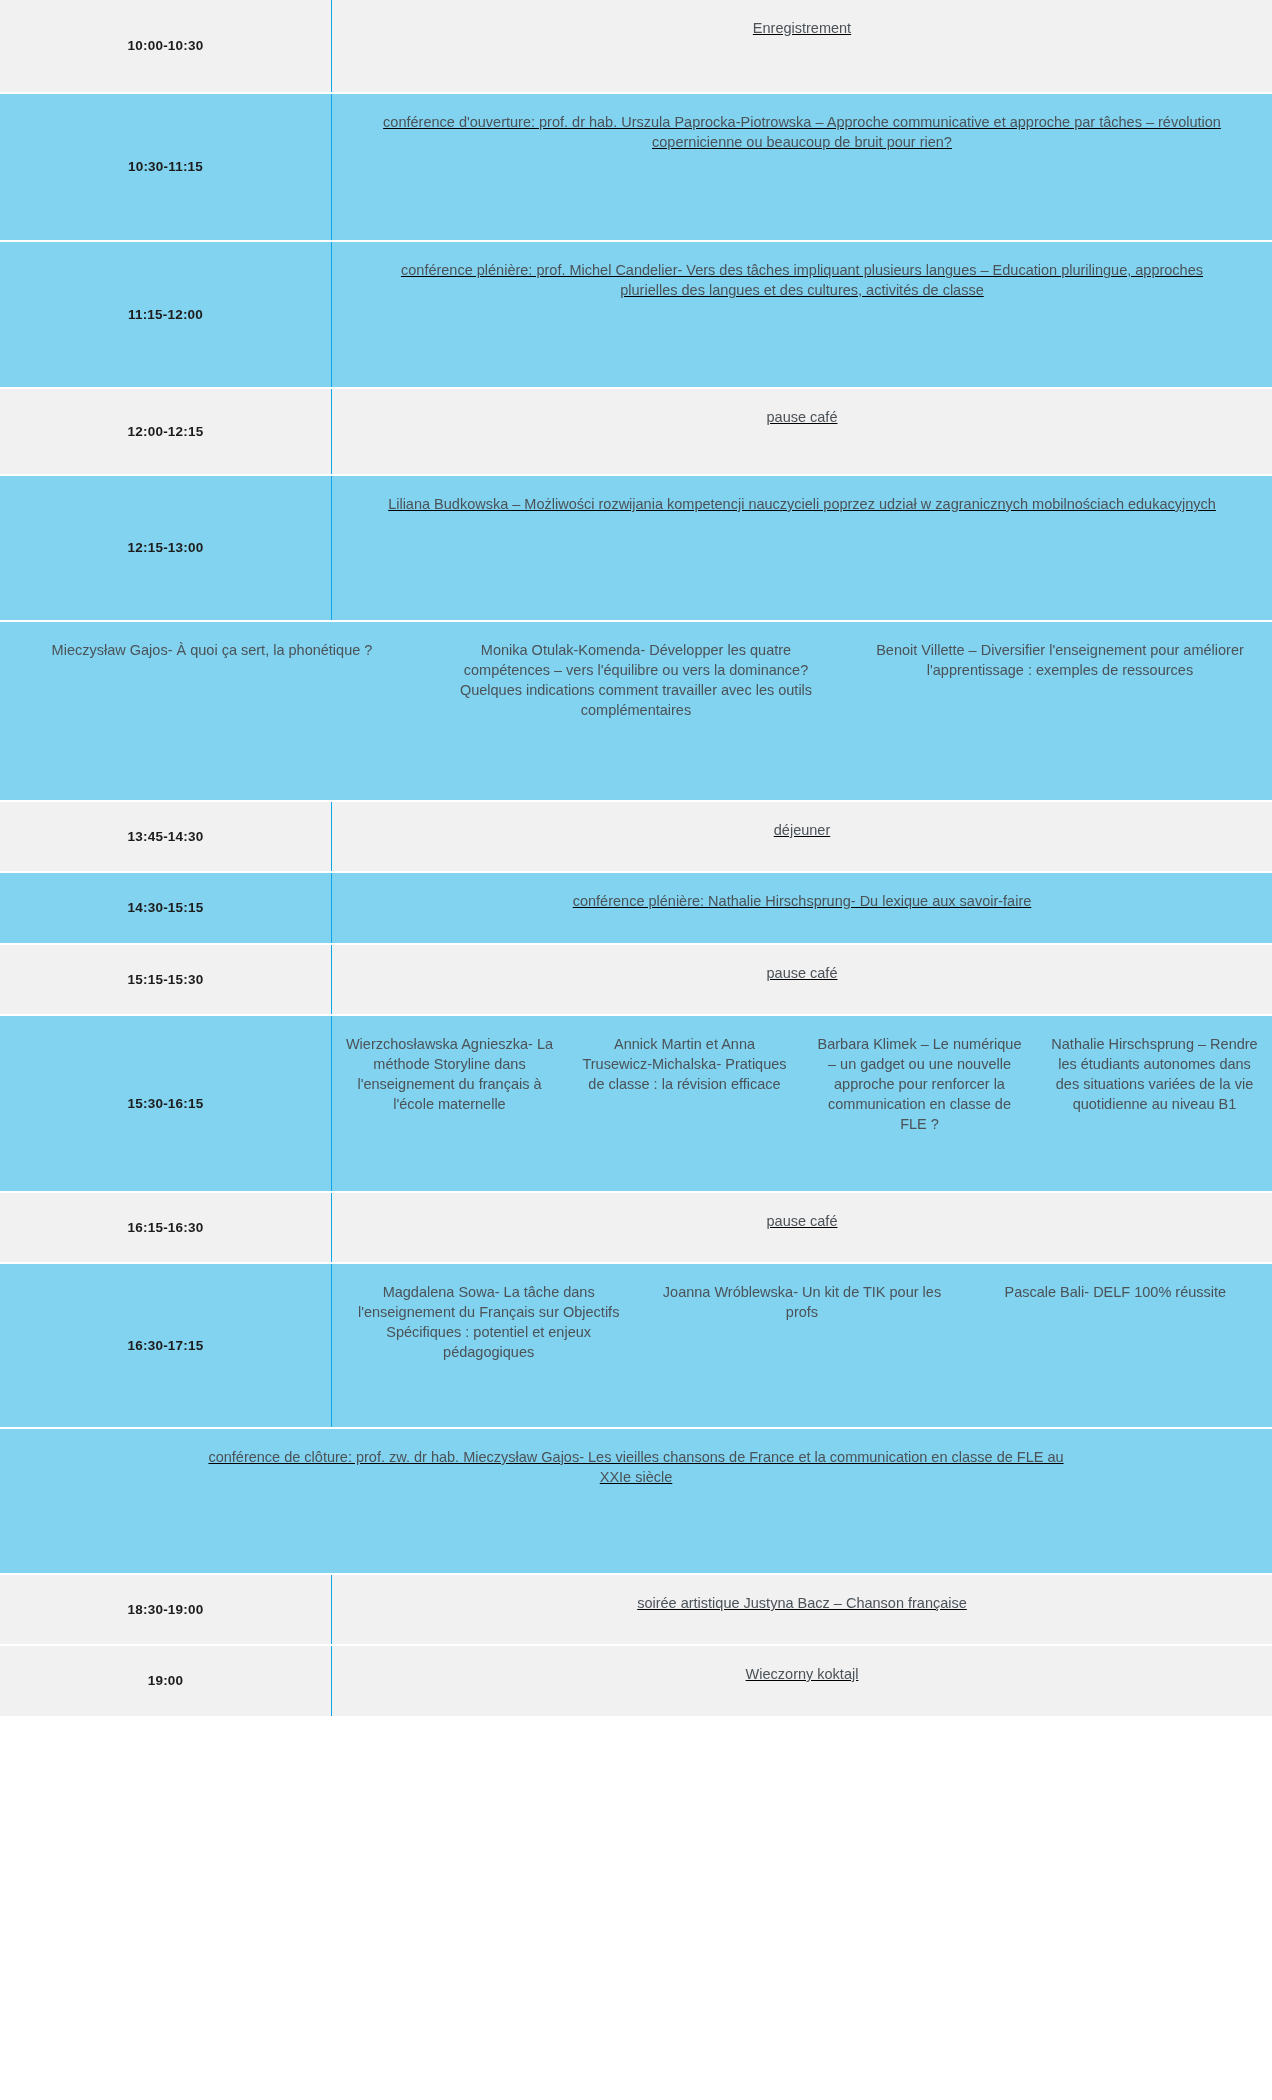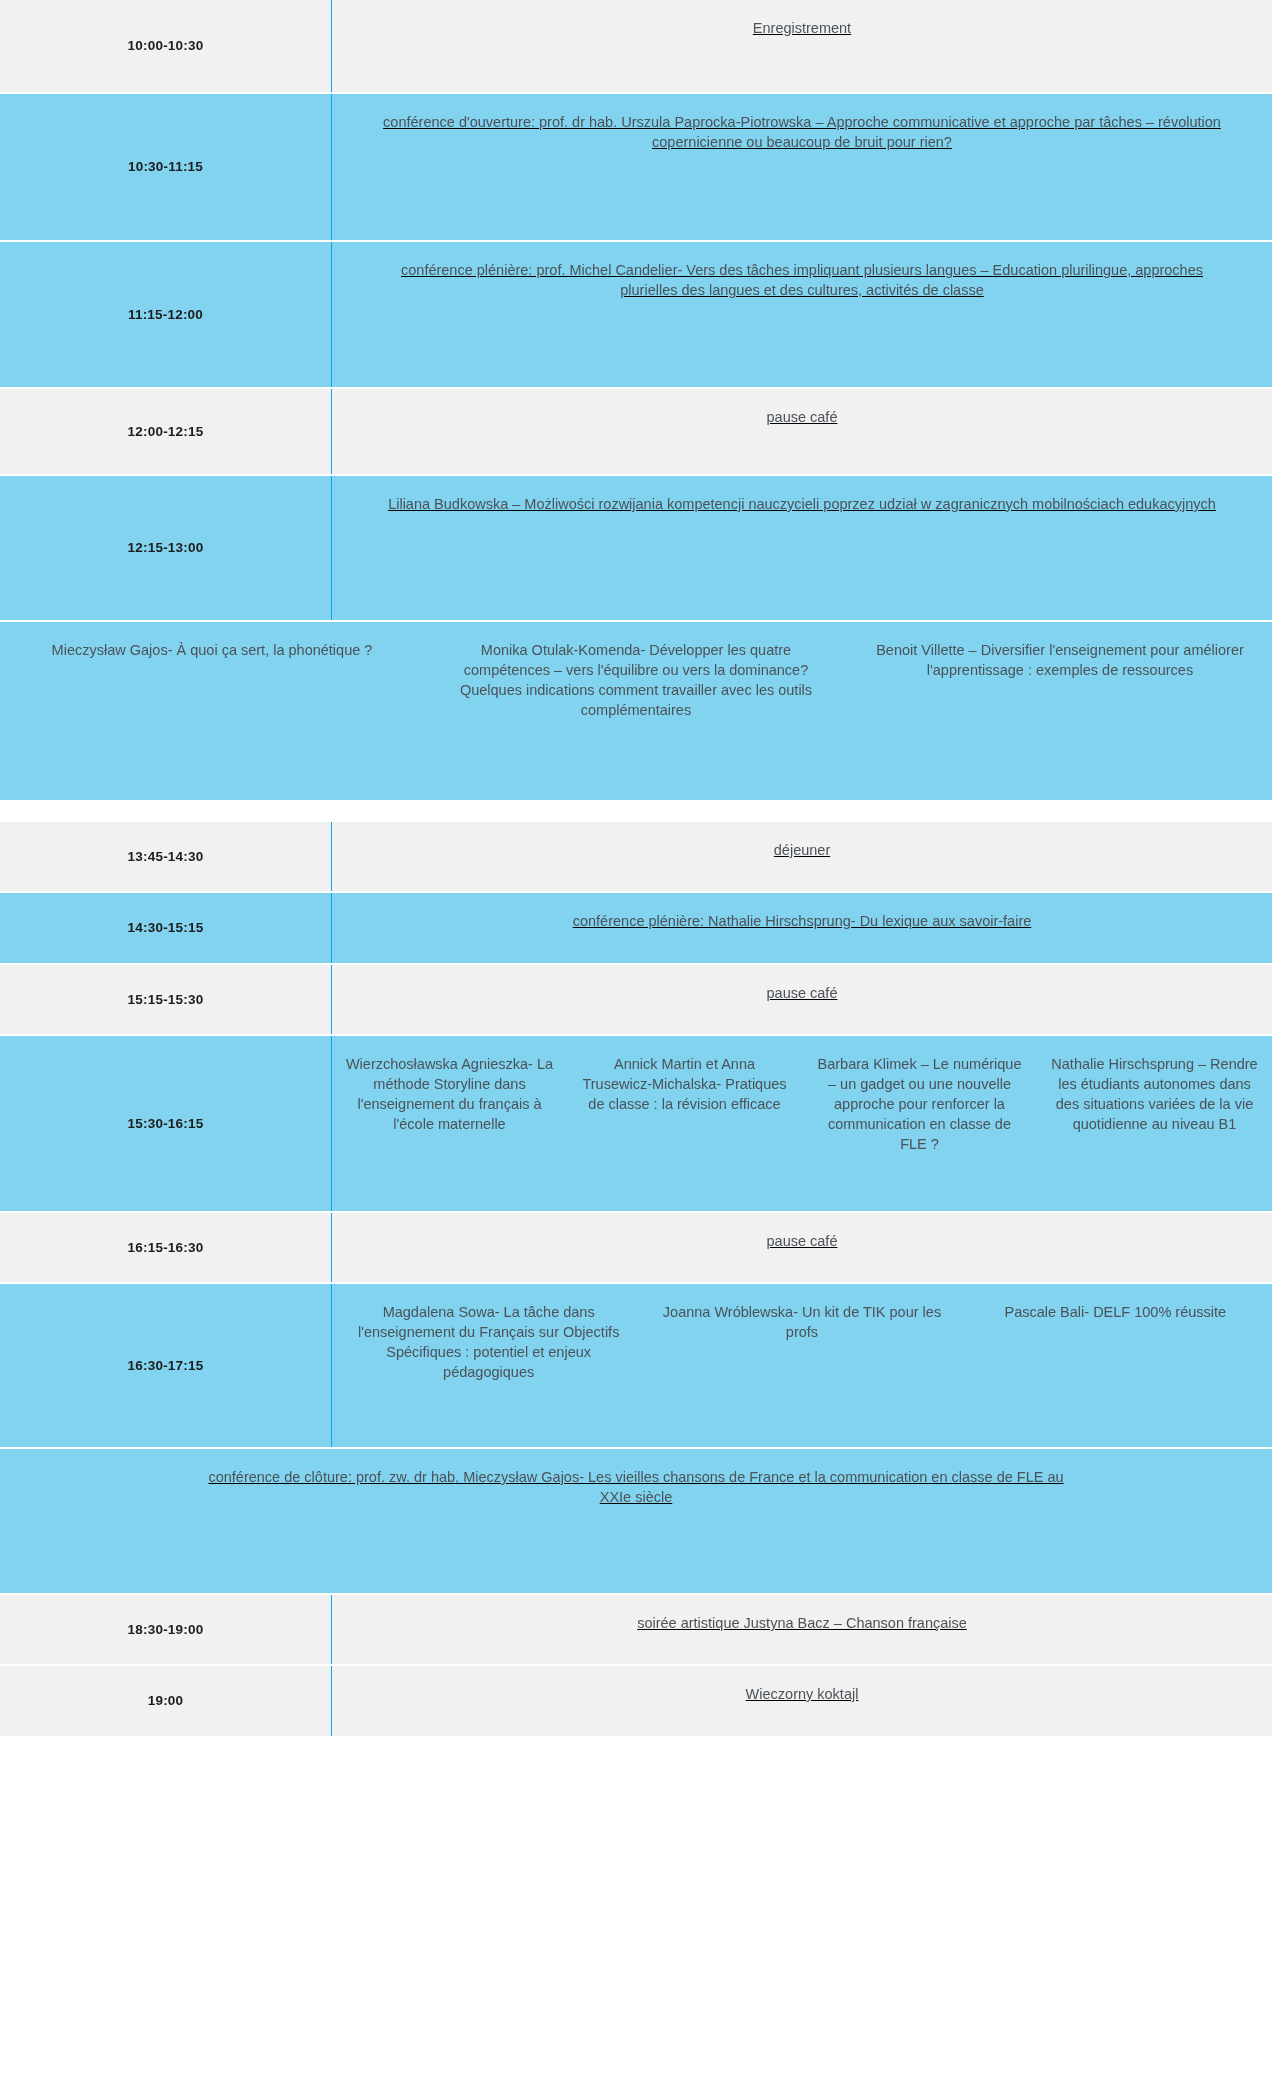--- a/index.html
+++ b/index.html
@@ -77,21 +77,21 @@
   .cols-3 > .session { width: 33.3333%; }
   .cols-4 > .session { width: 25%; }
 
   
   .h-enregistrement { height: 94px; }
   .h-ouverture      { height: 148px; }
   .h-pleniere1      { height: 147px; }
   .h-pause1         { height: 87px; }
   .h-budkowska      { height: 146px; }
   .h-ateliers1      { height: 180px; }
-  .h-dejeuner       { height: 71px; margin-top: 20px; }
+  .h-dejeuner       { height: 71px; }
   .h-pleniere2      { height: 72px; }
   .h-pause2         { height: 71px; }
   .h-ateliers2      { height: 177px; }
   .h-pause3         { height: 71px; }
   .h-ateliers3      { height: 165px; }
   .h-cloture        { height: 146px; }
   .h-soiree         { height: 71px; }
   .h-koktajl        { height: 72px; }
 </style>
 </head>

